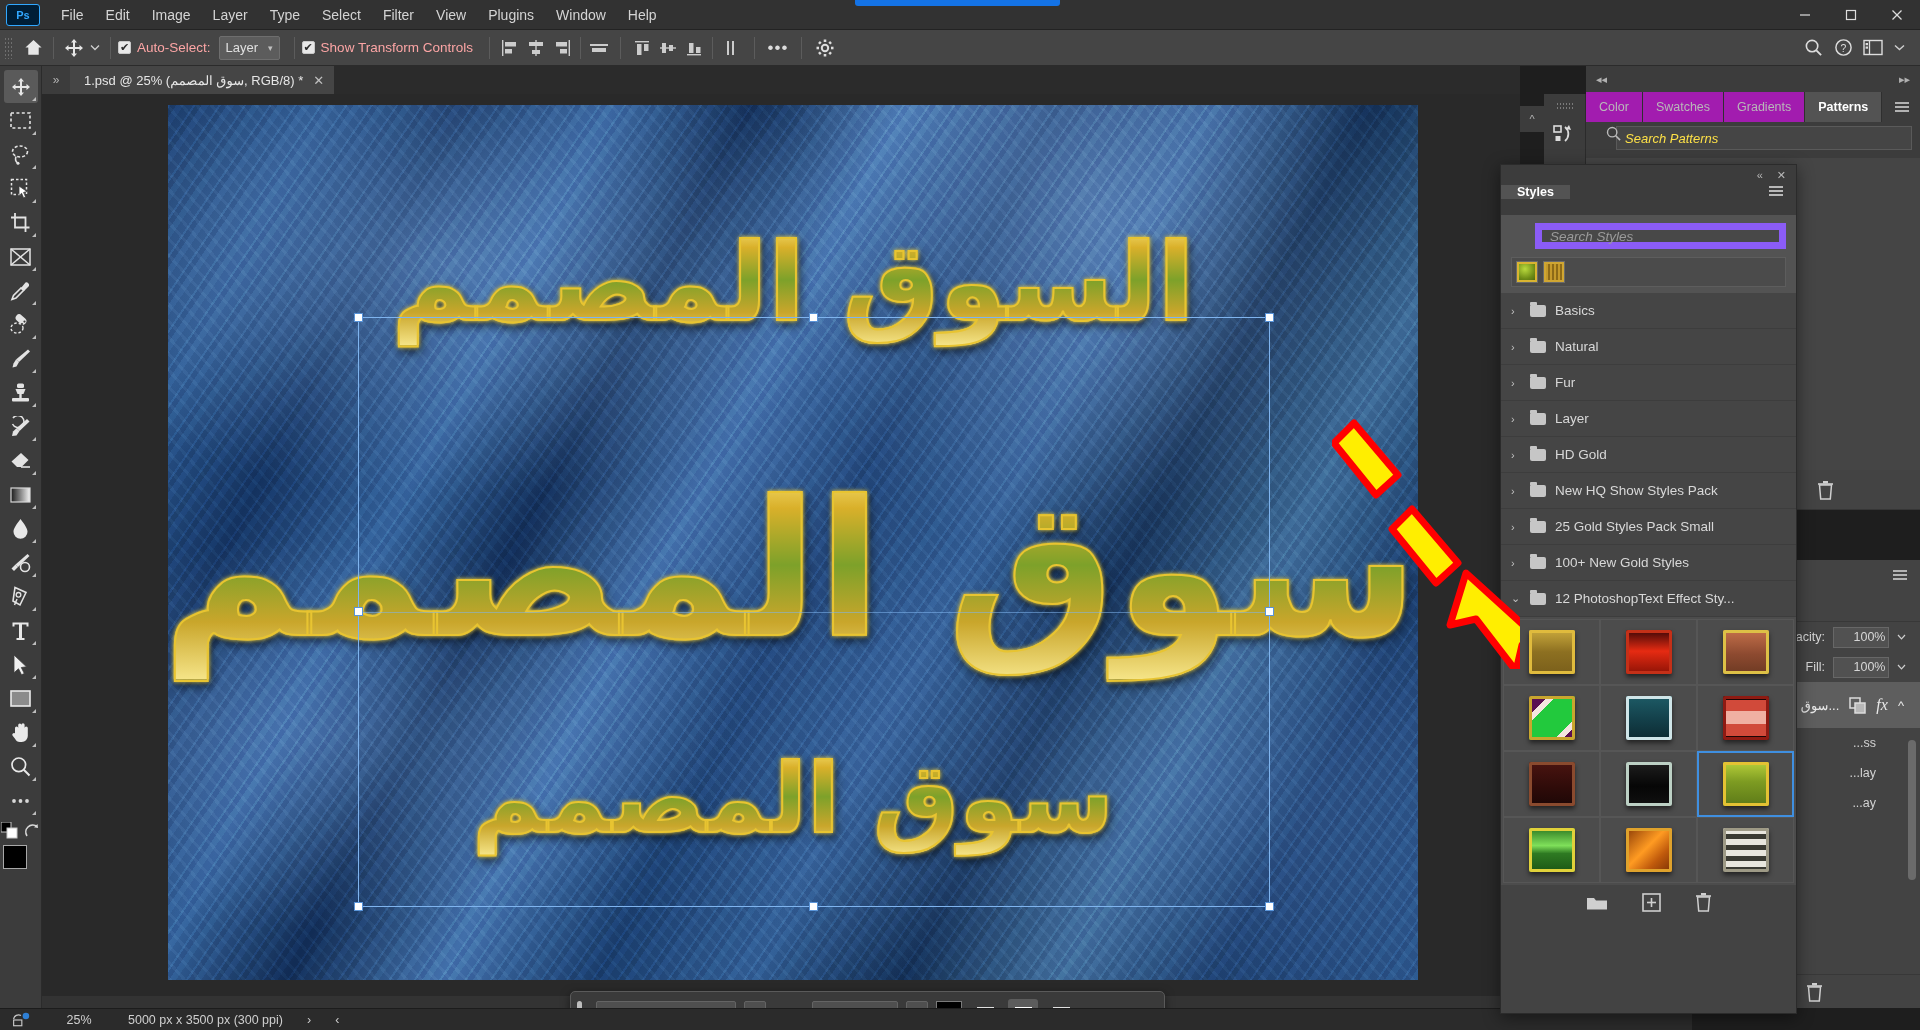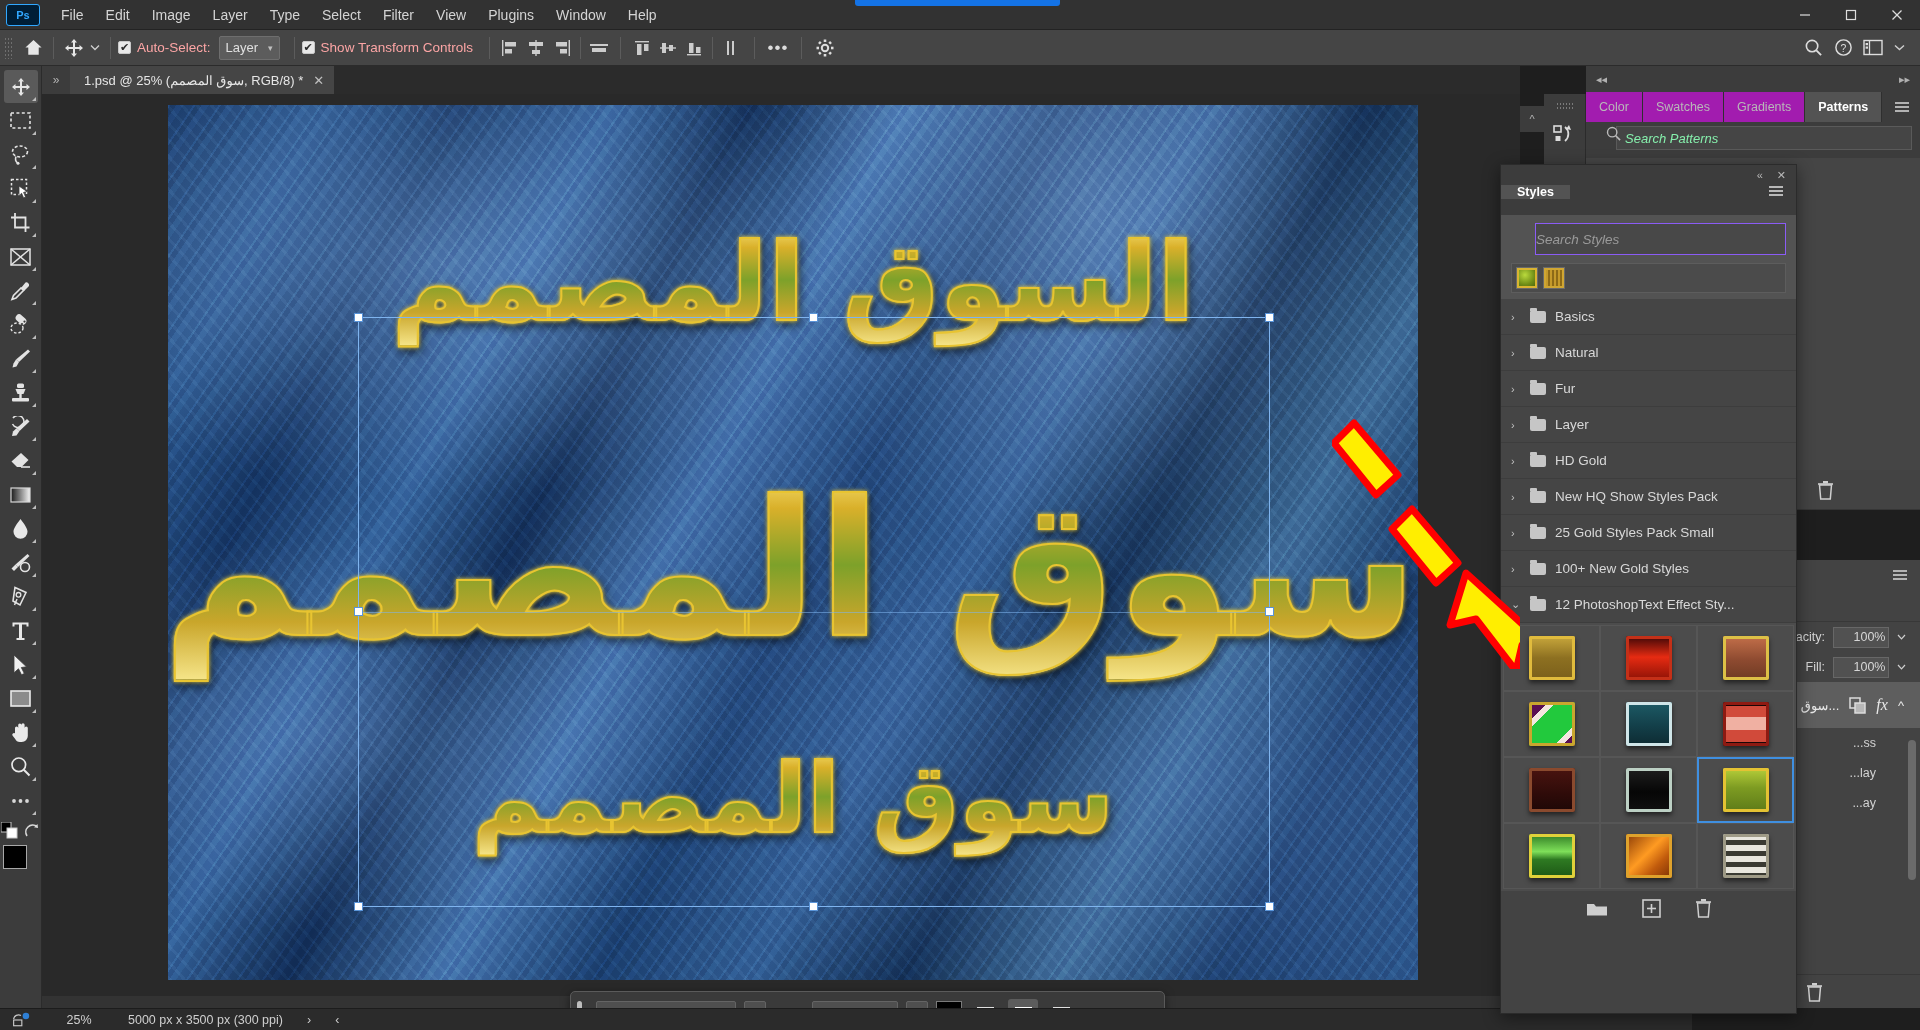--- a/index.html
+++ b/index.html
@@ -255,21 +255,21 @@
   .cp-tabs { display: flex; height: 30px; align-items: stretch; }
   .cp-tab {
     padding: 0 13px; display: flex; align-items: center; font-size: 12.5px;
     color: #b8b8b8; background: #a21caf; border-right: 1px solid #2f2f2f;
   }
   .cp-tab.active { background: #535353; color: #fff; font-weight: bold; }
   .cp-burger { margin-left: auto; padding: 0 12px; display: flex; align-items: center; }
   .cp-search {
     margin: 4px 8px 0 30px; height: 24px; background: #454545;
     border: 1px solid #5a5a5a; display: flex; align-items: center;
-    padding: 0 8px; font-size: 13px; color: #86efac; font-style: italic;
+    padding: 0 8px; font-size: 13px; color: #fde047; font-style: italic;
   }
   .cp-searchicon {
     position: absolute; left: 1606px; top: 126px; color: #bbb;
   }
 
   
   .stylespanel {
     position: absolute; left: 1500px; top: 164px; width: 297px; height: 850px;
     background: #434343; border: 1px solid #2b2b2b;
     box-shadow: 0 4px 16px rgba(0,0,0,.45); z-index: 20;
@@ -280,22 +280,22 @@
     color: #b8b8b8; font-size: 11px;
   }
   .sp-tabrow { height: 30px; display: flex; align-items: flex-start; background: #3c3c3c; }
   .sp-tab {
     padding: 0 16px; display: flex; align-items: center; font-size: 12.5px;
     font-weight: bold; color: #fff; background: #535353;
   }
   .sp-burger { margin-left: auto; padding: 0 12px; display: flex; align-items: center; }
   .sp-body { background: #535353; padding: 8px 10px 6px 10px; }
   .sp-search {
-    height: 32px; background: #484848; border: 1px solid #8b5cf6;
-    display: flex; align-items: center; padding: 0 0; margin-left: 24px;
+    height: 26px; background: #484848; border: 7px solid #8b5cf6;
+    display: flex; align-items: center; padding: 0 8px; margin-left: 24px;
     font-size: 13.5px; color: #9a9a9a; font-style: italic;
   }
   .sp-recent {
     margin-top: 8px; height: 30px; background: #4b4b4b; border: 1px solid #5d5d5d;
     display: flex; align-items: center; gap: 5px; padding: 0 4px;
   }
   .recent-sw { width: 22px; height: 22px; border: 1px solid #6a6a6a; }
   .sw-a { background: radial-gradient(circle at 40% 35%, #bada3d, #6e8c16 55%, #3f5a0c); box-shadow: inset 0 0 0 2px #d9b431; }
   .sw-b { background: repeating-linear-gradient(90deg,#8d6a17 0 2px,#c59a2b 2px 4px); box-shadow: inset 0 0 0 2px #d0a632; }
 

